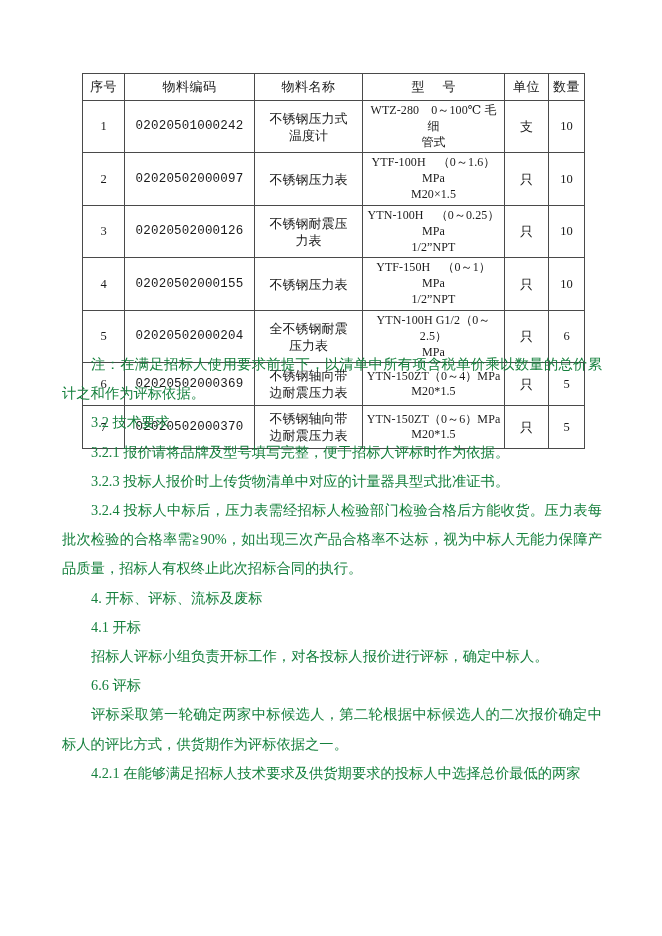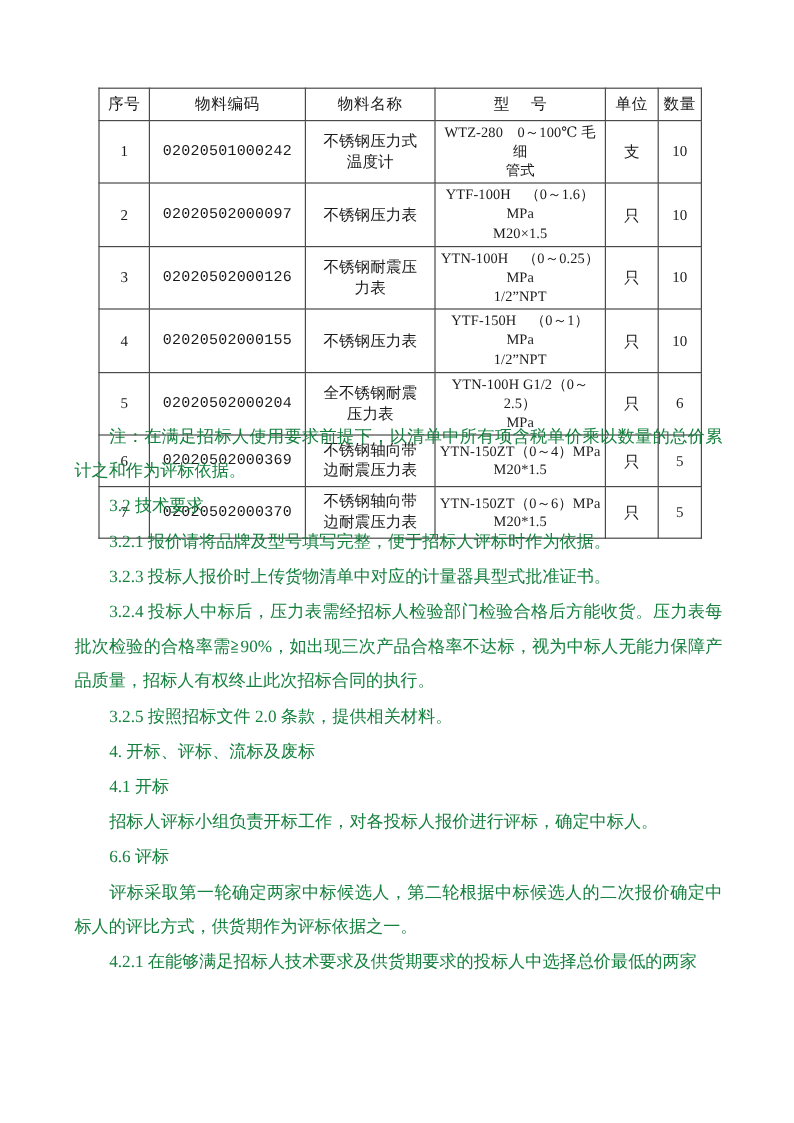--- a/index.html
+++ b/index.html
@@ -67,21 +67,21 @@
   table.bom thead th.model-head .sp {
     display: inline-block;
     width: 18px;
   }
 
   table.bom tbody td {
     height: 38px;
   }
 
   td.cn {
-    font-family: Liberation Mono, monospace;
+    font-family: Liberation Serif, serif;
     font-size: 13px;
     letter-spacing: 0px;
   }
 
   td.mono {
     font-family: Liberation Mono, monospace;
     font-size: 12.5px;
     letter-spacing: 0.2px;
   }
 
@@ -251,21 +251,20 @@
       </tbody>
     </table>
   </div>
 
   <div class="body-text">
     <p class="para indent">注：在满足招标人使用要求前提下，以清单中所有项含税单价乘以数量的总价累计之和作为评标依据。</p>
     <p class="para indent">3.2 技术要求</p>
     <p class="para indent">3.2.1 报价请将品牌及型号填写完整，便于招标人评标时作为依据。</p>
     <p class="para indent">3.2.3 投标人报价时上传货物清单中对应的计量器具型式批准证书。</p>
     <p class="para indent">3.2.4 投标人中标后，压力表需经招标人检验部门检验合格后方能收货。压力表每批次检验的合格率需≧90%，如出现三次产品合格率不达标，视为中标人无能力保障产品质量，招标人有权终止此次招标合同的执行。</p>
-    <p class="para indent">3.2.5 按照招标文件 2.0 条款，提供相关材料。</p>
     <p class="para indent">4. 开标、评标、流标及废标</p>
     <p class="para indent">4.1 开标</p>
     <p class="para indent">招标人评标小组负责开标工作，对各投标人报价进行评标，确定中标人。</p>
     <p class="para indent">6.6 评标</p>
     <p class="para indent">评标采取第一轮确定两家中标候选人，第二轮根据中标候选人的二次报价确定中标人的评比方式，供货期作为评标依据之一。</p>
     <p class="para indent">4.2.1 在能够满足招标人技术要求及供货期要求的投标人中选择总价最低的两家</p>
   </div>
 
 </div>
 

